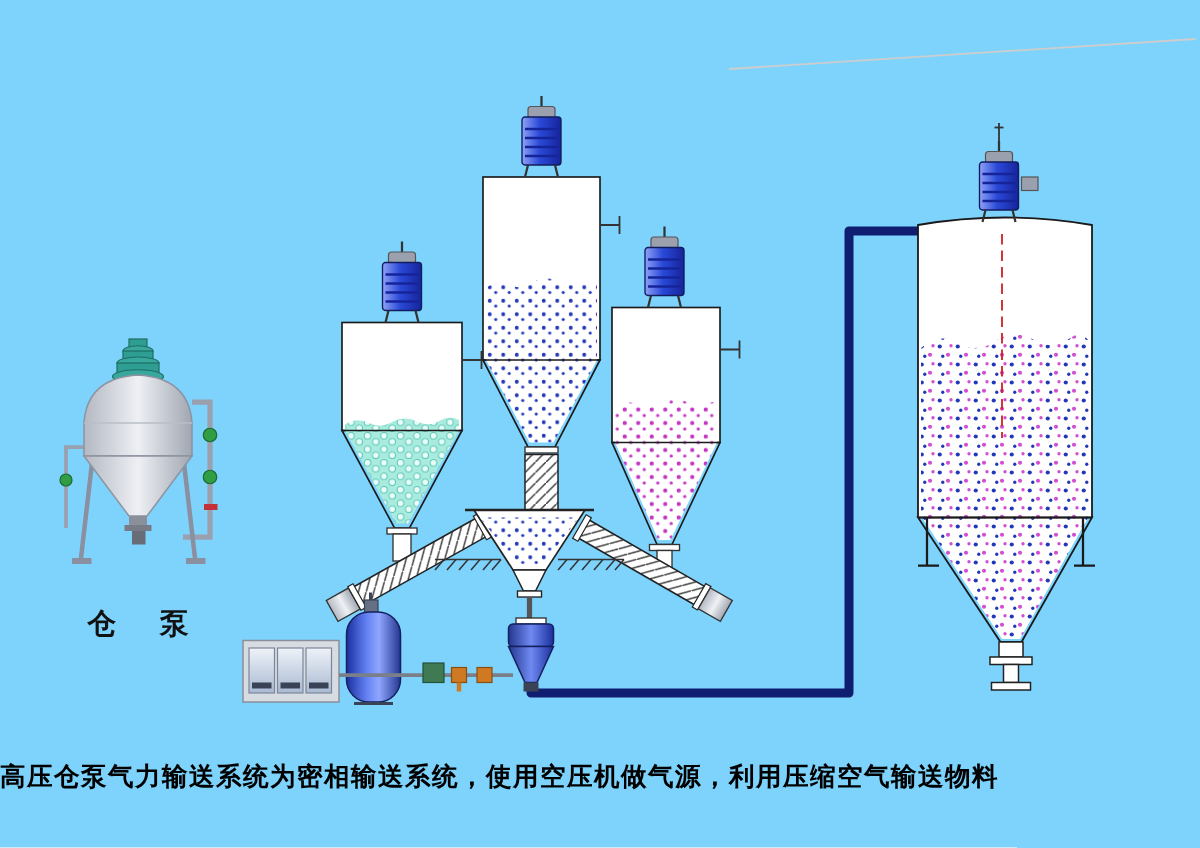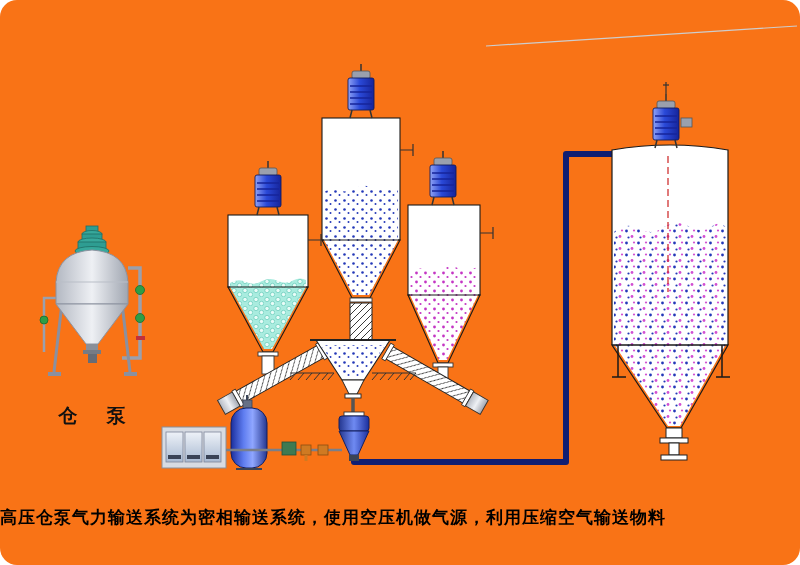--- a/index.html
+++ b/index.html
@@ -1,19 +1,18 @@
 <!DOCTYPE html>
 <html><head>
 <meta charset="utf-8">
 <style>
   html,body{margin:0;padding:0;background:#fff;}
   .stage{
-    position:relative;width:800px;height:565px;background:#f97316;overflow:hidden;
+    position:relative;width:800px;height:565px;background:#7dd3fc;overflow:hidden;
     font-family:"Liberation Sans", sans-serif;
-    border-radius:17px;
   }
   .stage svg{position:absolute;left:0;top:0;}
   .photo-label{
     position:absolute;left:42px;top:403px;width:112px;text-align:center;
     font-size:19px;font-weight:700;letter-spacing:12px;color:#111;
     font-family:"Liberation Sans", sans-serif;white-space:nowrap;
   }
   .caption{
     position:absolute;left:0;top:506px;width:636px;text-align:center;
     font-size:17px;font-weight:700;letter-spacing:1px;color:#000;

